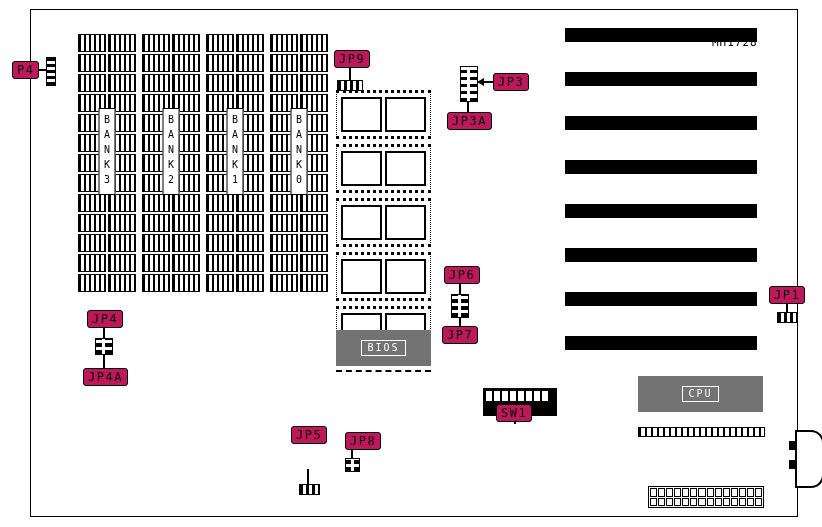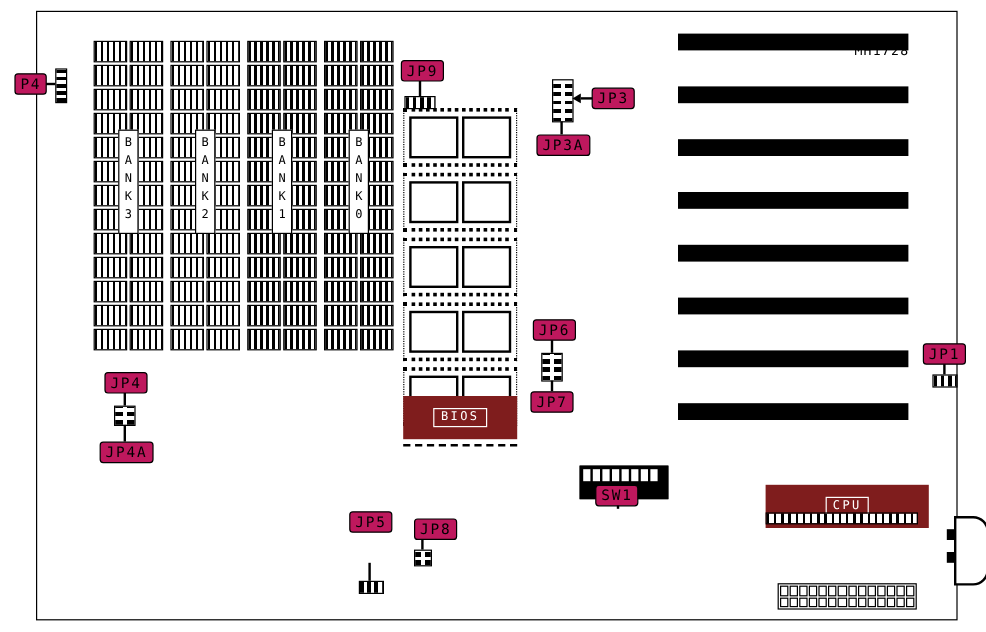--- a/index.html
+++ b/index.html
@@ -29,21 +29,21 @@
         background:repeating-linear-gradient(90deg,#000 0 2px,#fff 2px 5px)}
   .bank-label{position:absolute;left:50%;top:74px;transform:translateX(-50%);
         background:#fff;border:1px solid #000;writing-mode:vertical-lr;text-orientation:upright;
         font-size:10px;letter-spacing:4px;padding:5px 2px;z-index:3;line-height:1.1}
   .chip-array{position:absolute}
   .chip-row{height:43px;margin-bottom:5px;background:#fff;
         border-top:3px dotted #000;border-bottom:3px dotted #000;
         border-left:1px dotted #000;border-right:1px dotted #000;
         display:flex;justify-content:space-evenly;align-items:center}
   .sq{width:37px;height:31px;border:2.5px solid #000;background:#fff}
-  .black-chip{position:absolute;background:#7f1d1d;display:flex;align-items:center;justify-content:center;z-index:2}
+  .black-chip{position:absolute;background:#737373;display:flex;align-items:center;justify-content:center;z-index:2}
   .white-box-label{color:#fff;border:1px solid #fff;font-size:10px;letter-spacing:2px;padding:1px 5px;line-height:1.2}
   .dash-strip{position:absolute;border-top:2px dashed #000;z-index:1}
   .slotwrap{position:absolute}
   .slot{position:absolute;left:0;width:192px;height:14px;background:#000}
   .dotted-strip{position:absolute;border:1px solid #000;
         background:repeating-linear-gradient(90deg,#000 0 2px,#fff 2px 6px);z-index:2}
   .npu{position:absolute;border:2px solid #000;background-color:#fff;z-index:2;
         background-image:repeating-linear-gradient(90deg,#000 0 2px,transparent 2px 6px),
                          repeating-linear-gradient(90deg,#000 0 2px,transparent 2px 6px);
         background-size:100% 5px,100% 5px;background-position:0 3px,0 calc(100% - 3px);
@@ -276,21 +276,21 @@
   <div class="lbl" style="left:496px;top:404px">SW1</div>
 
   <div class="lbl" style="left:291px;top:426px">JP5</div>
   <div class="vline" style="left:307px;top:469px;height:15px"></div>
   <div class="pins-h" style="left:299px;top:484px;width:19px;height:9px"></div>
 
   <div class="lbl" style="left:345px;top:432px">JP8</div>
   <div class="vline" style="left:351px;top:449px;height:9px"></div>
   <div class="pins-grid" style="left:345px;top:458px;width:13px;height:12px"></div>
 
-  <div class="black-chip" style="left:638px;top:404px;width:136px;height:36px">
+  <div class="black-chip" style="left:638px;top:376px;width:125px;height:36px">
     <span class="white-box-label">CPU</span>
   </div>
   <div class="dotted-strip" style="left:638px;top:427px;width:125px;height:8px"></div>
 
 
   <div class="conn" style="left:648px;top:486px;width:112px;height:18px">
       <div class="cell"></div>
       <div class="cell"></div>
       <div class="cell"></div>
       <div class="cell"></div>

